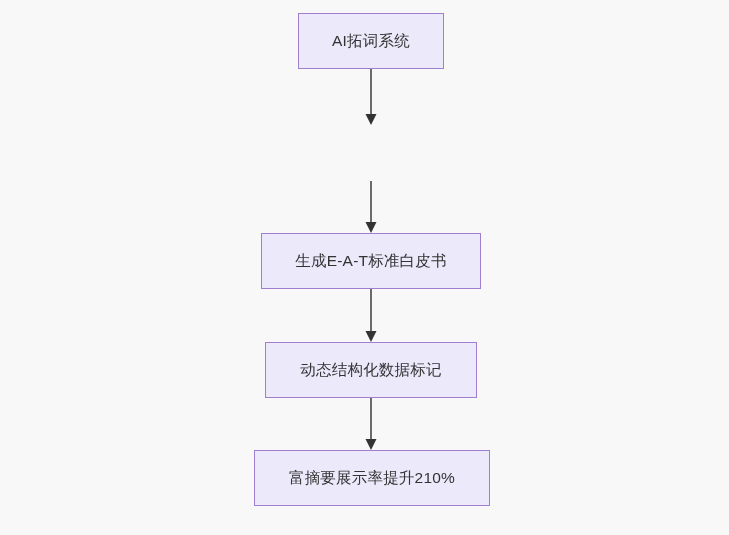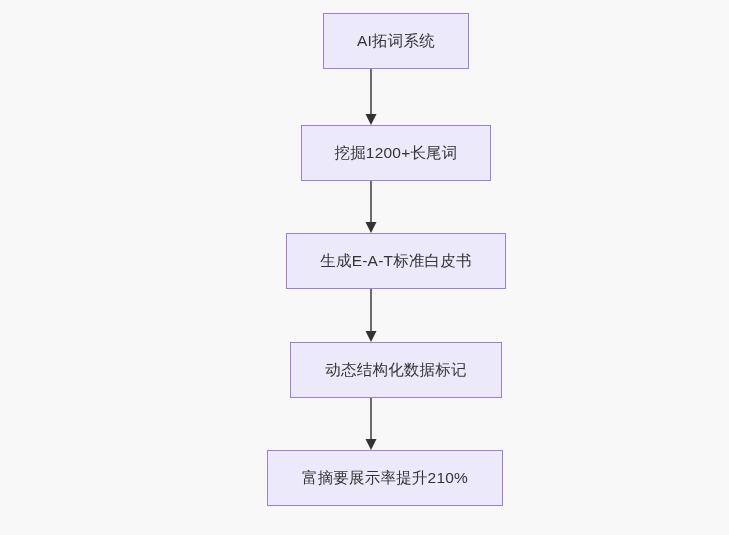--- a/index.html
+++ b/index.html
@@ -24,38 +24,37 @@
   .node {
     position: absolute;
     box-sizing: border-box;
     background: #ece9fb;
     border: 1.6px solid #9f7fd0;
     display: flex;
     align-items: center;
     justify-content: center;
     height: 56px;
     border-radius: 0;
-    margin-left: 25px;
   }
 
   .node-label {
     color: #333333;
     font-size: 15.5px;
     line-height: 1;
     letter-spacing: 0.2px;
     white-space: nowrap;
     font-family: "Liberation Sans", "DejaVu Sans", sans-serif;
   }
 
   
   .node-1 { left: 298px; top: 13px;  width: 146px; }
   .node-2 { left: 276px; top: 125px; width: 190px; }
   .node-3 { left: 261px; top: 233px; width: 220px; }
   .node-4 { left: 265px; top: 342px; width: 212px; }
-  .node-5 { left: 242px; top: 450px; width: 236px; }
+  .node-5 { left: 254px; top: 450px; width: 236px; }
 
   .edge {
     position: absolute;
     left: 0;
     top: 0;
     width: 729px;
     height: 535px;
     pointer-events: none;
   }
 
@@ -93,23 +92,20 @@
     <g>
       <line class="edge-line" x1="371" y1="398" x2="371" y2="441"></line>
       <polygon class="edge-head" points="371,450 365.5,439 376.5,439"></polygon>
     </g>
   </svg>
 
   <div class="node node-1">
     <span class="node-label">AI拓词系统</span>
   </div>
 
-  <div class="node node-2">
-    <span class="node-label">挖掘1200+长尾词</span>
-  </div>
 
   <div class="node node-4">
     <span class="node-label">动态结构化数据标记</span>
   </div>
 
   <div class="node node-3">
     <span class="node-label">生成E-A-T标准白皮书</span>
   </div>
 
   <div class="node node-5">

